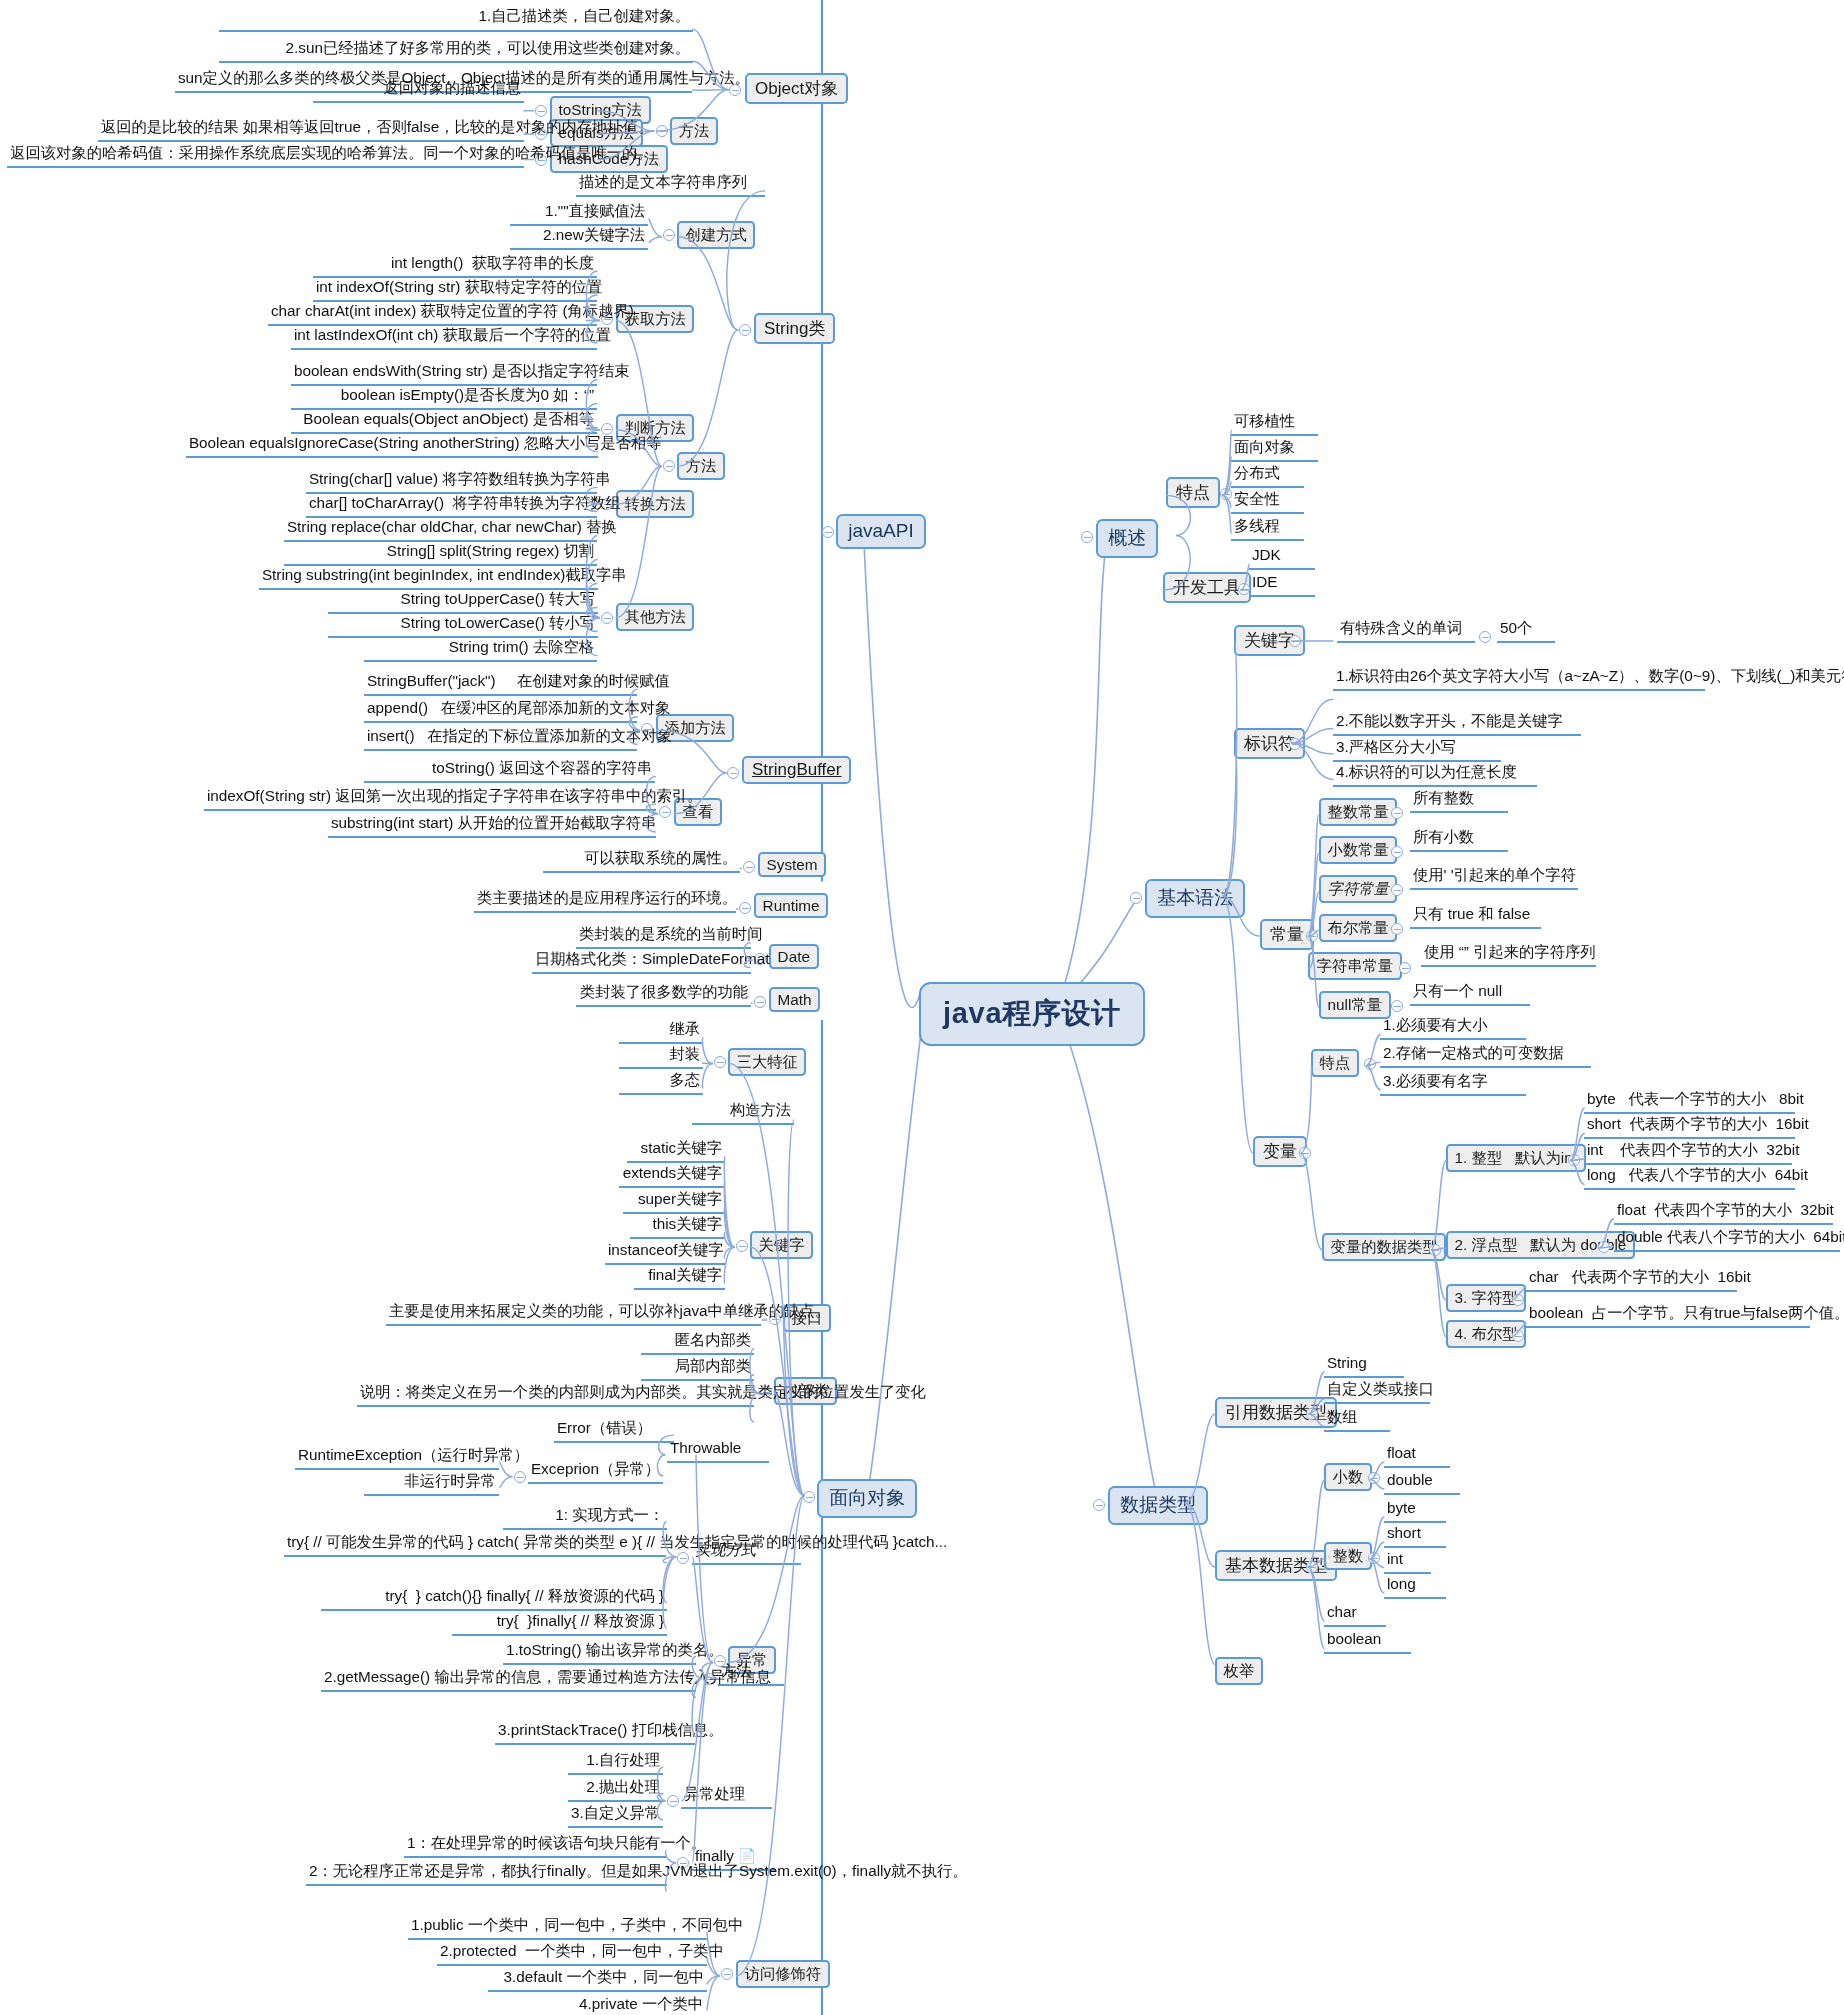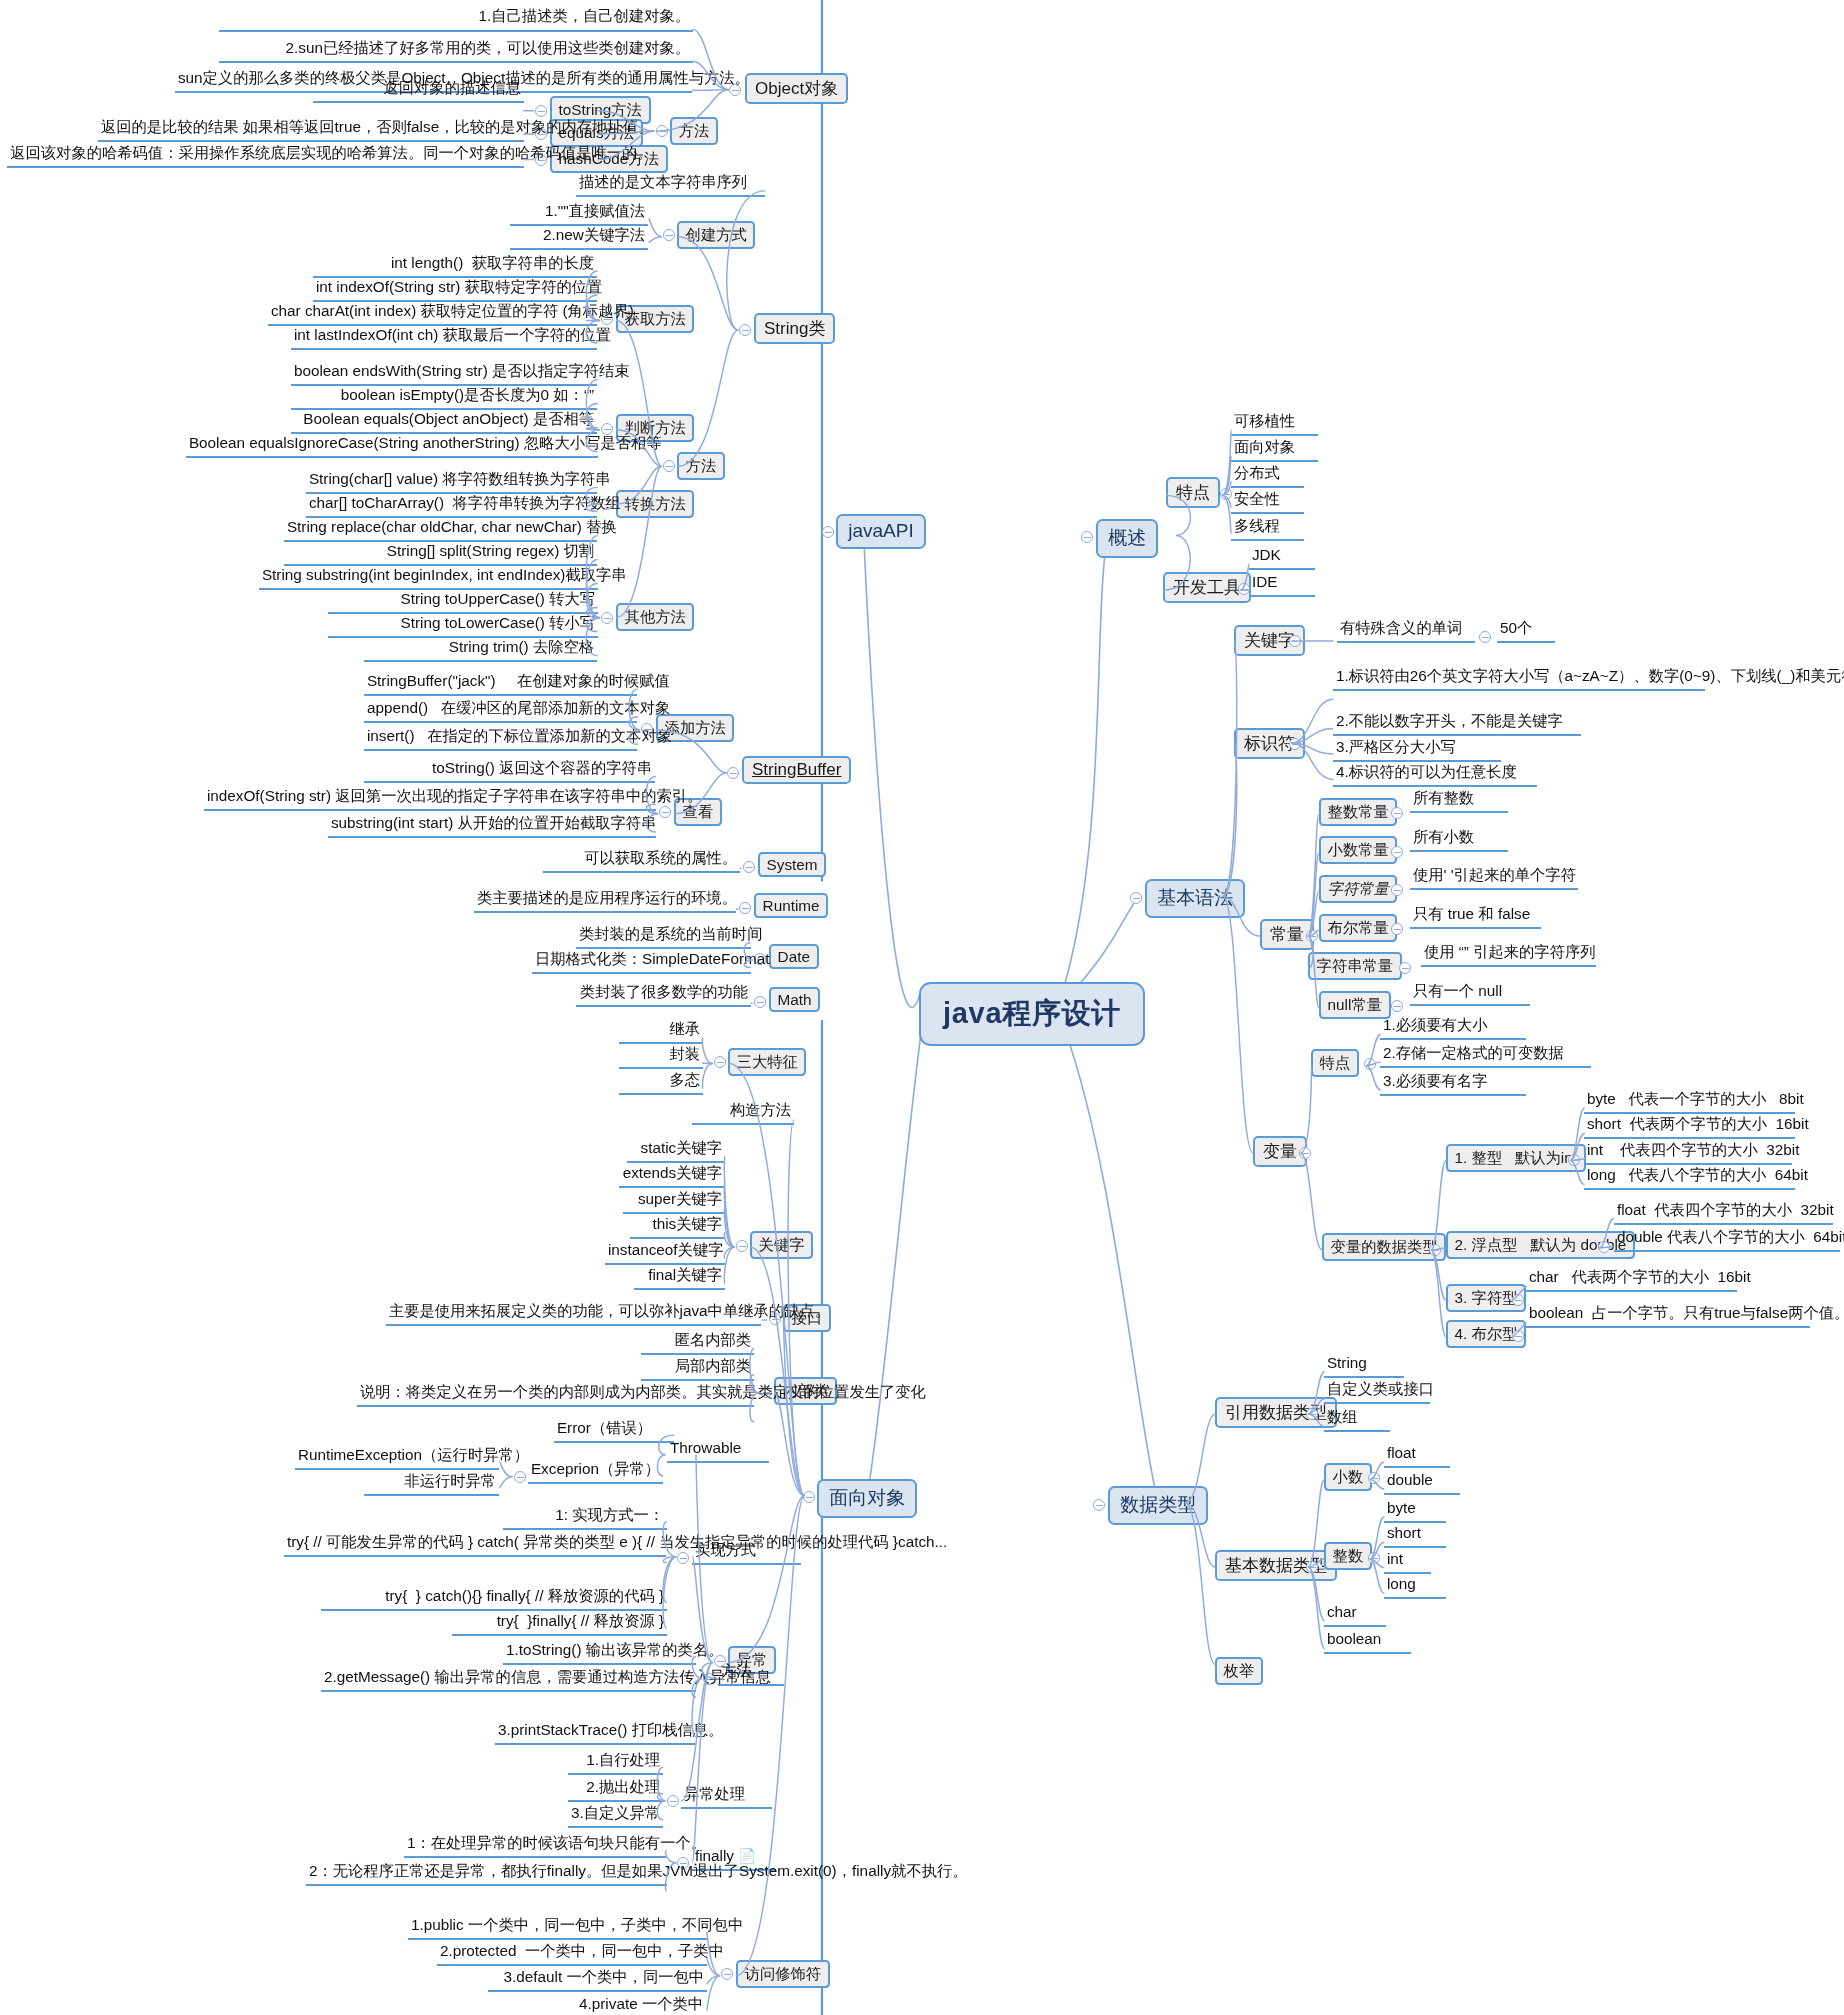--- a/index.html
+++ b/index.html
@@ -321,21 +321,21 @@
   <div class="node l3" style="left:728px;top:1646px;">异常</div>
   <div class="handle" style="left:714px;top:1655px;"></div>
 
   <div class="node leaf l nb" style="left:667px;top:1439px;width:102px;">Throwable</div>
   <div class="node leaf c" style="left:554px;top:1419px;width:120px;">Error（错误）</div>
   <div class="node leaf l nb" style="left:528px;top:1460px;width:135px;text-align:right;">Exceprion（异常）</div>
   <div class="handle" style="left:514px;top:1471px;"></div>
   <div class="node leaf r" style="left:295px;top:1446px;width:204px;">RuntimeException（运行时异常）</div>
   <div class="node leaf r" style="left:364px;top:1472px;width:135px;">非运行时异常</div>
 
-  <div class="node leaf l nb" style="left:692px;top:1541px;width:109px;">实现方式</div>
+  <div class="node leaf l nb" style="left:692px;top:1541px;width:109px;font-style:italic;">实现方式</div>
   <div class="handle" style="left:677px;top:1552px;"></div>
   <div class="node leaf r" style="left:503px;top:1506px;width:164px;">1: 实现方式一：</div>
   <div class="node leaf l" style="left:284px;top:1533px;width:382px;">try{ // 可能发生异常的代码 } catch( 异常类的类型 e ){ // 当发生指定异常的时候的处理代码 }catch...</div>
   <div class="node leaf r" style="left:321px;top:1587px;width:346px;">try{  } catch(){} finally{ // 释放资源的代码 }</div>
   <div class="node leaf r" style="left:452px;top:1612px;width:215px;">try{  }finally{ // 释放资源 }</div>
 
   <div class="node leaf l nb" style="left:718px;top:1662px;width:66px;">方法</div>
   <div class="handle" style="left:703px;top:1673px;"></div>
   <div class="node leaf r" style="left:503px;top:1641px;width:193px;">1.toString() 输出该异常的类名。</div>
   <div class="node leaf l" style="left:321px;top:1668px;width:375px;">2.getMessage() 输出异常的信息，需要通过构造方法传入异常信息</div>

